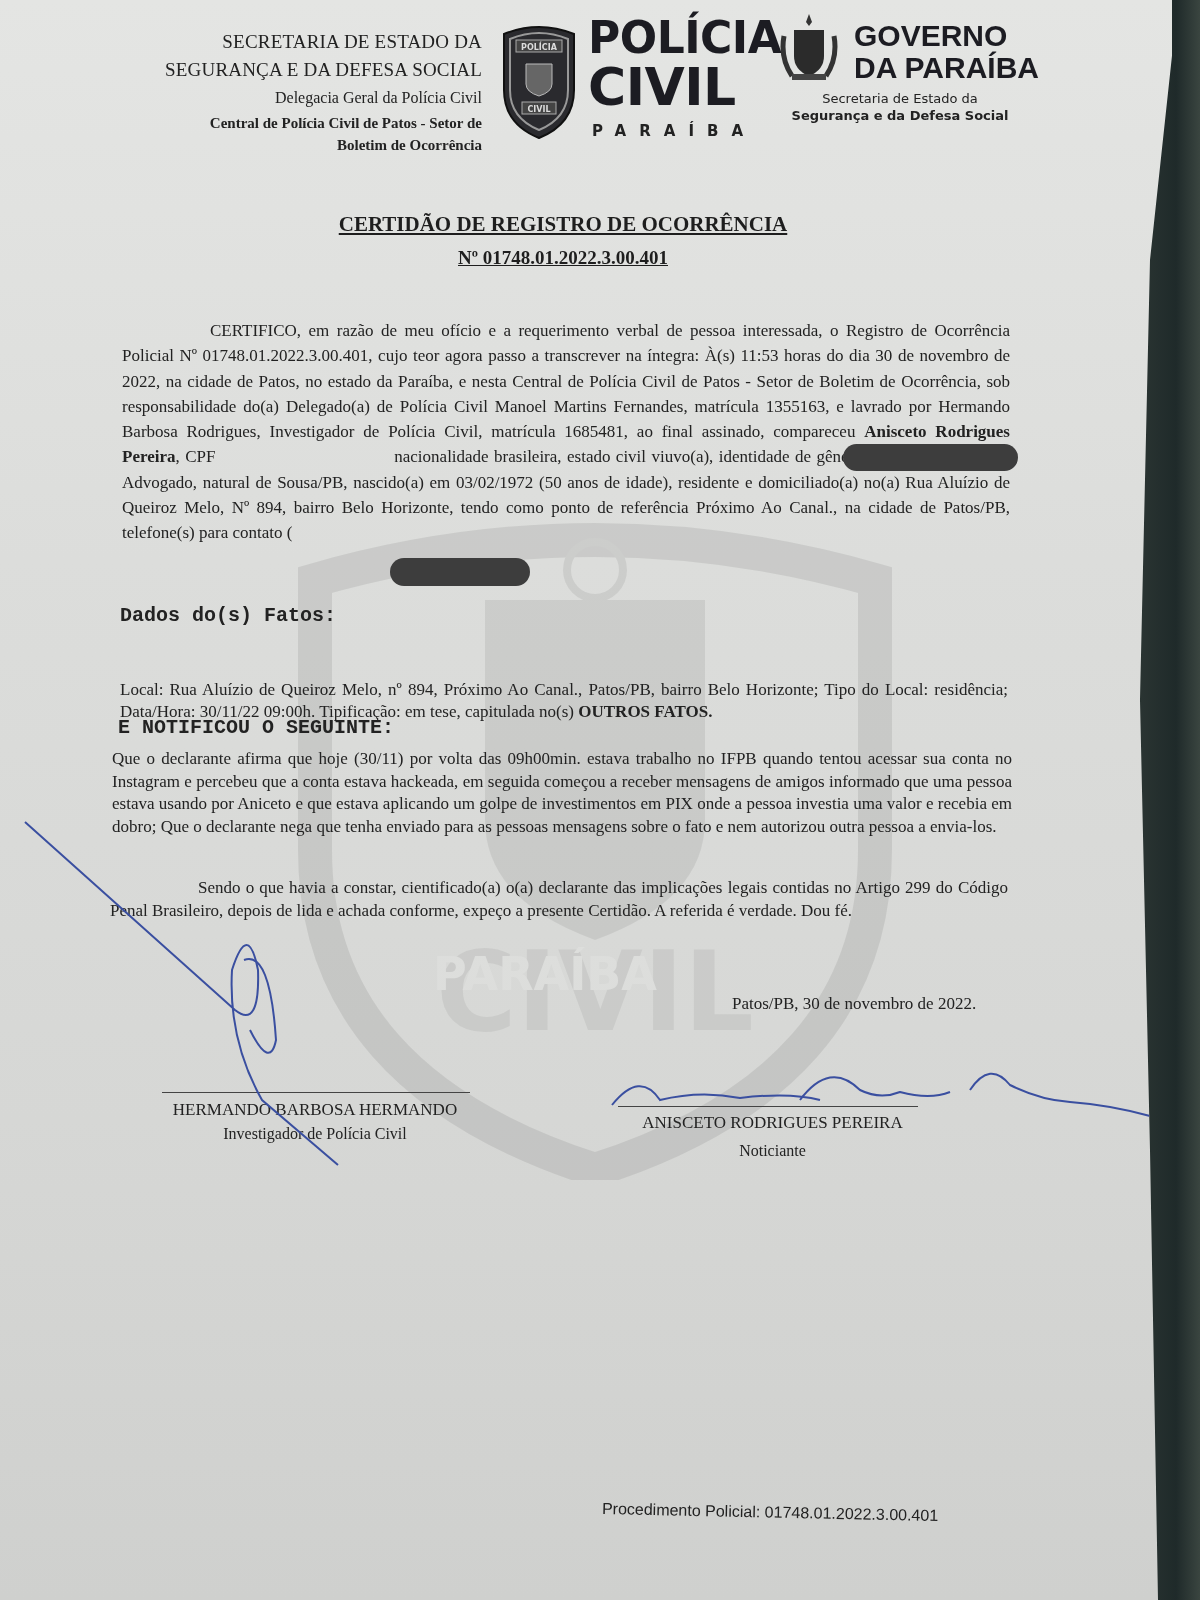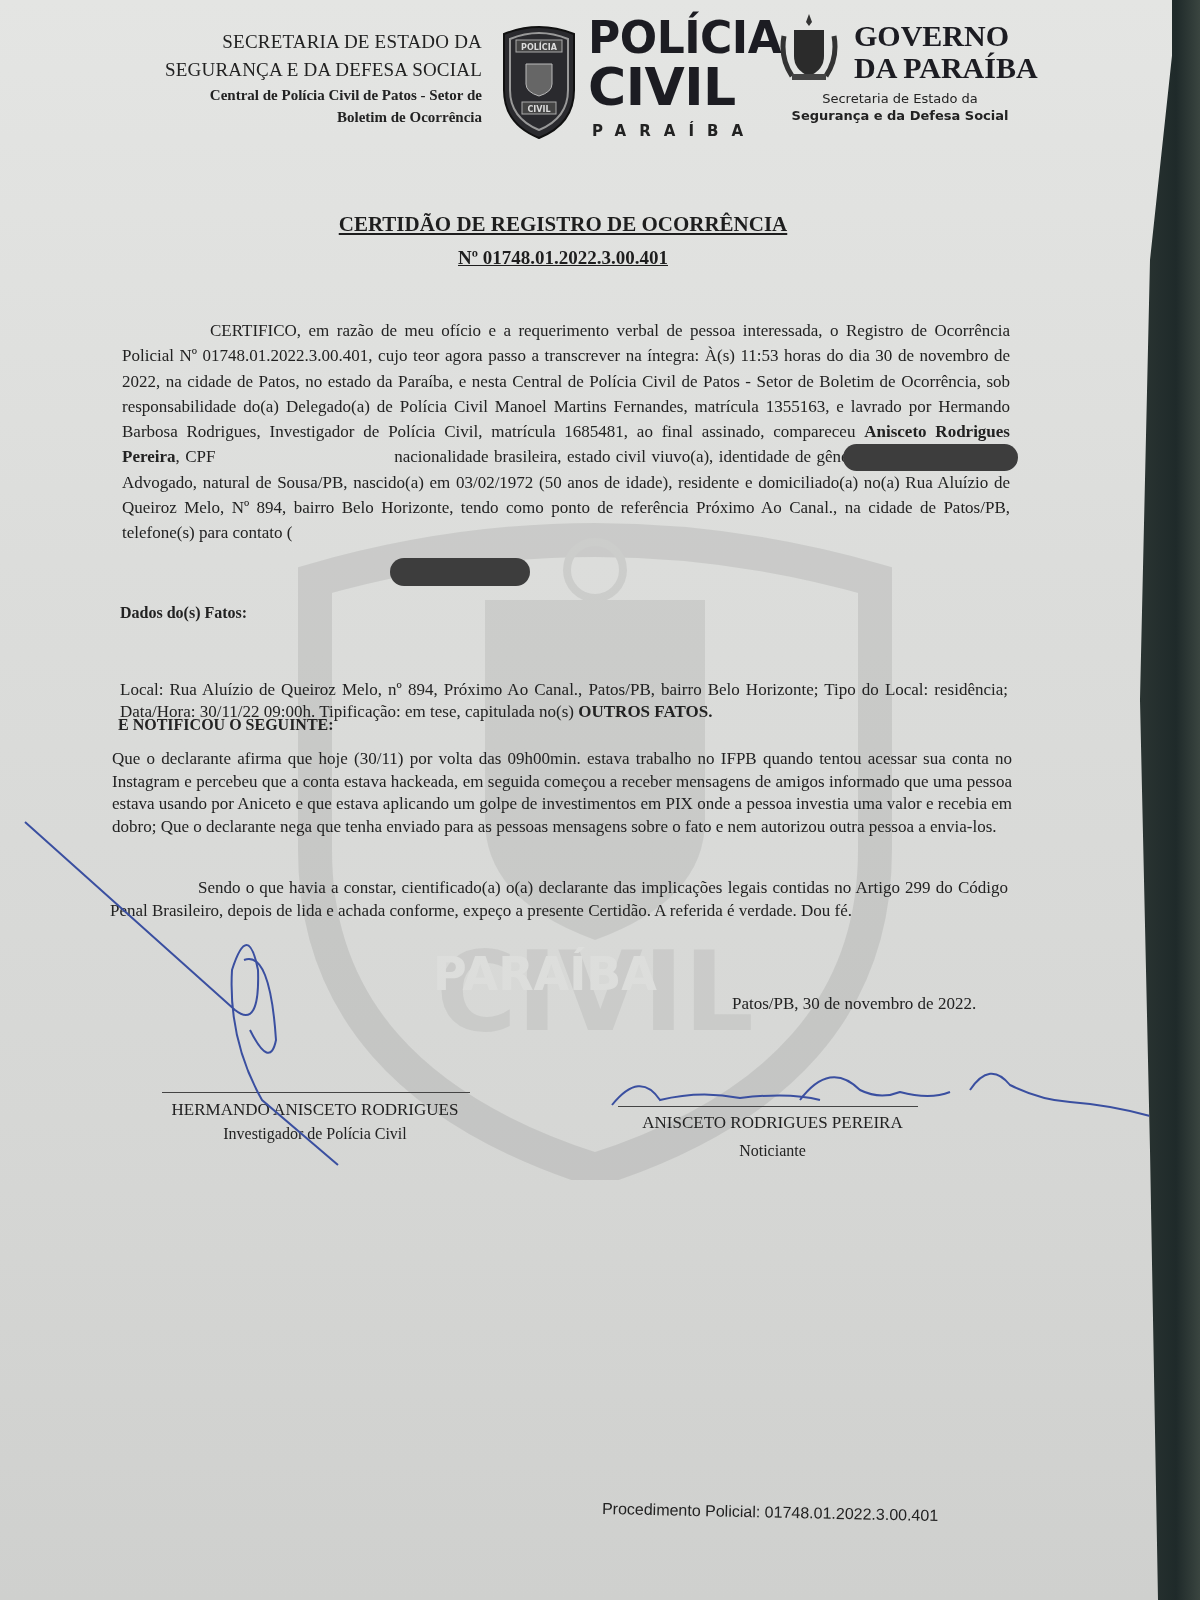--- a/index.html
+++ b/index.html
@@ -32,37 +32,37 @@
   .pc-title {
     position:absolute; left:588px; top:16px; font-family:"DejaVu Sans", sans-serif;
     font-weight:bold; color:#1c1c22; font-size:44px; line-height:44px; letter-spacing:-0.5px;
   }
   .pc-sub {
     position:absolute; left:592px; top:122px; font-family:"DejaVu Sans", sans-serif;
     font-weight:bold; color:#222; font-size:15px; letter-spacing:13px;
   }
   .coat { position:absolute; left:778px; top:14px; width:62px; height:72px; }
   .gov-title {
-    position:absolute; left:854px; top:20px; font-family:Liberation Serif, serif;
+    position:absolute; left:854px; top:20px; font-family:Liberation Sans, sans-serif;
     font-weight:bold; color:#1c1c22; font-size:30px; line-height:32px;
   }
   .gov-sub {
     position:absolute; left:780px; top:90px; width:240px; text-align:center;
     font-family:"DejaVu Sans", sans-serif; color:#222; font-size:13px; line-height:17px;
   }
   .doc-title {
     position:absolute; left:0; width:1110px; text-align:center; color:#1e1e1e;
     font-weight:bold; text-decoration:underline; font-size:21px;
   }
   .para {
     position:absolute; left:122px; width:888px; color:#222; font-size:17px;
     line-height:25.3px; text-align:justify;
   }
   .indent { text-indent:88px; }
-  .section-h { position:absolute; left:120px; font-weight:bold; font-size:16px; color:#222; }
+  .section-h { position:absolute; left:120px; font-weight:bold; font-size:20px; color:#222;font-family:Liberation Mono, monospace; }
   .redact { position:absolute; background:#3d3d3d; border-radius:14px; }
   .place-date { position:absolute; left:732px; top:994px; font-size:17px; color:#222; }
   .sig-line { position:absolute; height:1px; background:#444; }
   .sig-name { position:absolute; font-size:17px; color:#222; text-align:center; }
   .sig-role { position:absolute; font-size:16px; color:#222; text-align:center; }
   .footer {
     position:absolute; left:602px; top:1500px; font-family:"Liberation Sans", sans-serif;
     font-size:16px; color:#222; transform:rotate(1.2deg); transform-origin:left center;
   }
   .sig-svg { position:absolute; pointer-events:none; }
@@ -79,20 +79,21 @@
     <path d="M30 60 Q310 -20 590 60 L590 330 Q590 560 310 650 Q30 560 30 330 Z" fill="none" stroke="#555" stroke-width="34"></path>
     <path d="M200 80 L420 80 L420 300 Q420 380 310 420 Q200 380 200 300 Z" fill="#666"></path>
     <circle cx="310" cy="50" r="28" fill="none" stroke="#666" stroke-width="8"></circle>
     <text x="310" y="510" text-anchor="middle" font-size="110" font-weight="bold" fill="#777" font-family="DejaVu Sans, sans-serif">CIVIL</text>
     <text x="260" y="470" text-anchor="middle" font-size="46" font-weight="bold" fill="#fff" font-family="DejaVu Sans, sans-serif">PARAÍBA</text>
   </svg>
 
   <div class="header-left">
     <div class="hl-1">SECRETARIA DE ESTADO DA</div>
     <div class="hl-1">SEGURANÇA E DA DEFESA SOCIAL</div>
+    <div class="hl-2">Delegacia Geral da Polícia Civil</div>
     <div class="hl-3">Central de Polícia Civil de Patos - Setor de</div>
     <div class="hl-3">Boletim de Ocorrência</div>
   </div>
 
   <svg class="badge" viewBox="0 0 82 120">
     <path d="M6 14 Q41 0 76 14 L76 70 Q76 104 41 118 Q6 104 6 70 Z" fill="#2a2a2e" stroke="#111" stroke-width="2"></path>
     <path d="M12 19 Q41 7 70 19 L70 70 Q70 98 41 110 Q12 98 12 70 Z" fill="none" stroke="#999" stroke-width="2"></path>
     <rect x="18" y="20" width="46" height="12" fill="#444" stroke="#aaa" stroke-width="1"></rect>
     <text x="41" y="29.5" text-anchor="middle" font-size="8" fill="#ddd" font-weight="bold" font-family="DejaVu Sans, sans-serif">POLÍCIA</text>
     <path d="M28 44 L54 44 L54 64 Q54 72 41 76 Q28 72 28 64 Z" fill="#666" stroke="#bbb" stroke-width="1"></path>
@@ -132,21 +133,21 @@
   <div class="para" style="top:646px; left:120px; line-height:22px;margin-top:33px;"><span>Local: Rua Aluízio de Queiroz Melo, nº 894, Próximo Ao Canal., Patos/PB, bairro Belo Horizonte; Tipo do Local: residência; Data/Hora: 30/11/22 09:00h. Tipificação: em tese, capitulada no(s) </span><b class="strong">OUTROS FATOS.</b></div>
 
   <div class="section-h" style="top:716px; left:118px;">E NOTIFICOU O SEGUINTE:</div>
   <div class="para" style="top:748px; left:112px; width:900px; line-height:22.5px;">Que o declarante afirma que hoje (30/11) por volta das 09h00min. estava trabalho no IFPB quando tentou acessar sua conta no Instagram e percebeu que a conta estava hackeada, em seguida começou a receber mensagens de amigos informado que uma pessoa estava usando por Aniceto e que estava aplicando um golpe de investimentos em PIX onde a pessoa investia uma valor e recebia em dobro; Que o declarante nega que tenha enviado para as pessoas mensagens sobre o fato e nem autorizou outra pessoa a envia-los.</div>
 
   <div class="para indent" style="top:876px; left:110px; width:898px; line-height:23px;">Sendo o que havia a constar, cientificado(a) o(a) declarante das implicações legais contidas no Artigo 299 do Código Penal Brasileiro, depois de lida e achada conforme, expeço a presente Certidão. A referida é verdade. Dou fé.</div>
 
   <div class="place-date">Patos/PB, 30 de novembro de 2022.</div>
 
   <div class="sig-line" style="left:162px; top:1092px; width:308px;"></div>
-  <div class="sig-name" style="left:150px; top:1100px; width:330px;">HERMANDO ANISCETO RODRIGUES</div>
+  <div class="sig-name" style="left:150px; top:1100px; width:330px;">HERMANDO BARBOSA HERMANDO</div>
   <div class="sig-role" style="left:150px; top:1125px; width:330px;">Investigador de Polícia Civil</div>
 
   <div class="sig-line" style="left:618px; top:1106px; width:300px;"></div>
   <div class="sig-name" style="left:600px; top:1113px; width:345px;">ANISCETO RODRIGUES PEREIRA</div>
   <div class="sig-role" style="left:600px; top:1142px; width:345px;">Noticiante</div>
 
   <svg class="sig-svg" style="left:0; top:800px;" width="1172" height="380">
     <path d="M25 22 L235 210 Q260 230 258 170 Q248 120 232 170 Q228 240 262 300 L338 365" stroke="#3a4fa0" stroke-width="2" fill="none"></path>
     <path d="M244 160 Q270 150 276 240 Q270 270 250 230" stroke="#3a4fa0" stroke-width="2" fill="none"></path>
     <path d="M612 305 Q640 270 660 300 Q700 290 740 298 Q790 292 820 300 M800 300 Q830 260 860 290 Q880 300 900 292 Q930 300 950 292 M970 290 Q990 260 1010 285 Q1040 300 1070 302 Q1110 305 1150 316" stroke="#3a4fa0" stroke-width="2" fill="none"></path>

